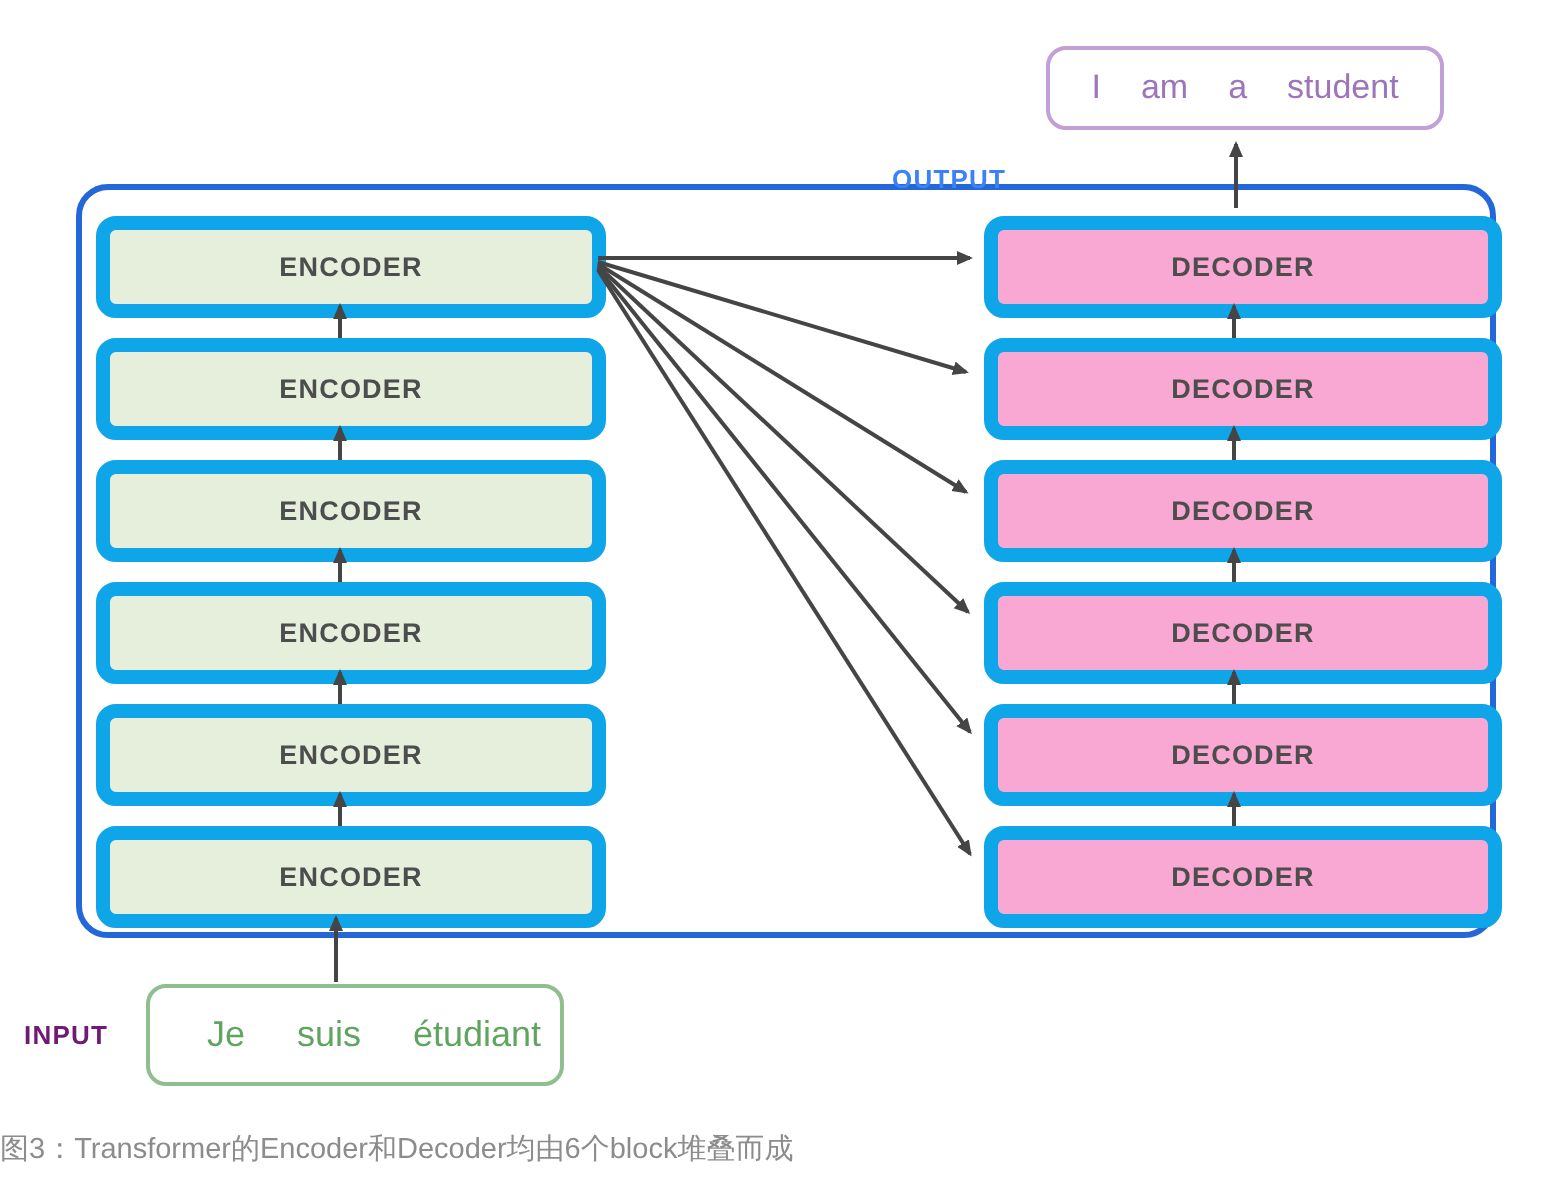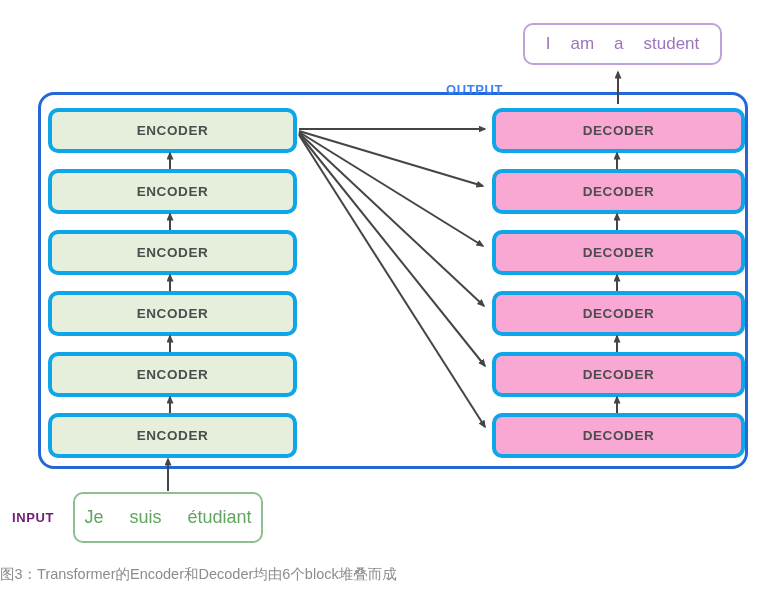--- a/index.html
+++ b/index.html
@@ -15,21 +15,21 @@
     position: absolute;
     left: 38px; top: 92px;
     width: 704px; height: 371px;
     border: 3px solid #2467d9;
     border-radius: 16px;
     background: #ffffff;
   }
   .block {
     position: absolute;
     height: 37px;
-    border: 4px solid #0ea5e9;
+    border: 7px solid #0ea5e9;
     border-radius: 10px;
     display: flex;
     align-items: center;
     justify-content: center;
     font-weight: bold;
     font-size: 13.5px;
     letter-spacing: 0.6px;
     color: #4d4d4d;
   }
   .enc { left: 48px; width: 241px; background: #e5efdc; }
@@ -56,20 +56,21 @@
     width: 186px; height: 47px;
     background: #ffffff;
     border: 2px solid #8fbe8f;
     border-radius: 10px;
     display: flex;
     align-items: center;
     justify-content: center;
     gap: 26px;
     color: #5fa55f;
     font-size: 18px;
+    padding-left: 19px;
   }
   .side-label {
     position: absolute;
     font-weight: bold;
     font-size: 13px;
     letter-spacing: 0.6px;
   }
   .output-label { left: 446px; top: 38px; color: #3b82f6; margin-top: 44px; }
   .input-label  { left: 12px;  top: 510px; color: #701a75; }
   .caption {

